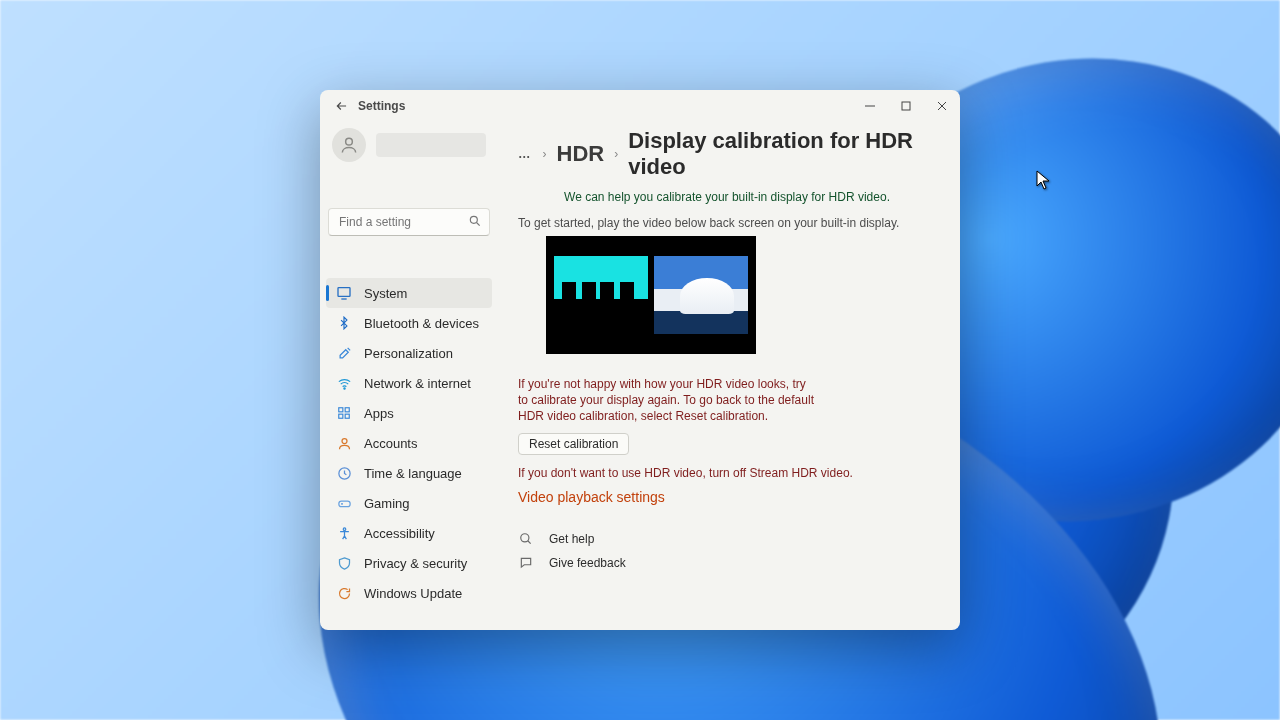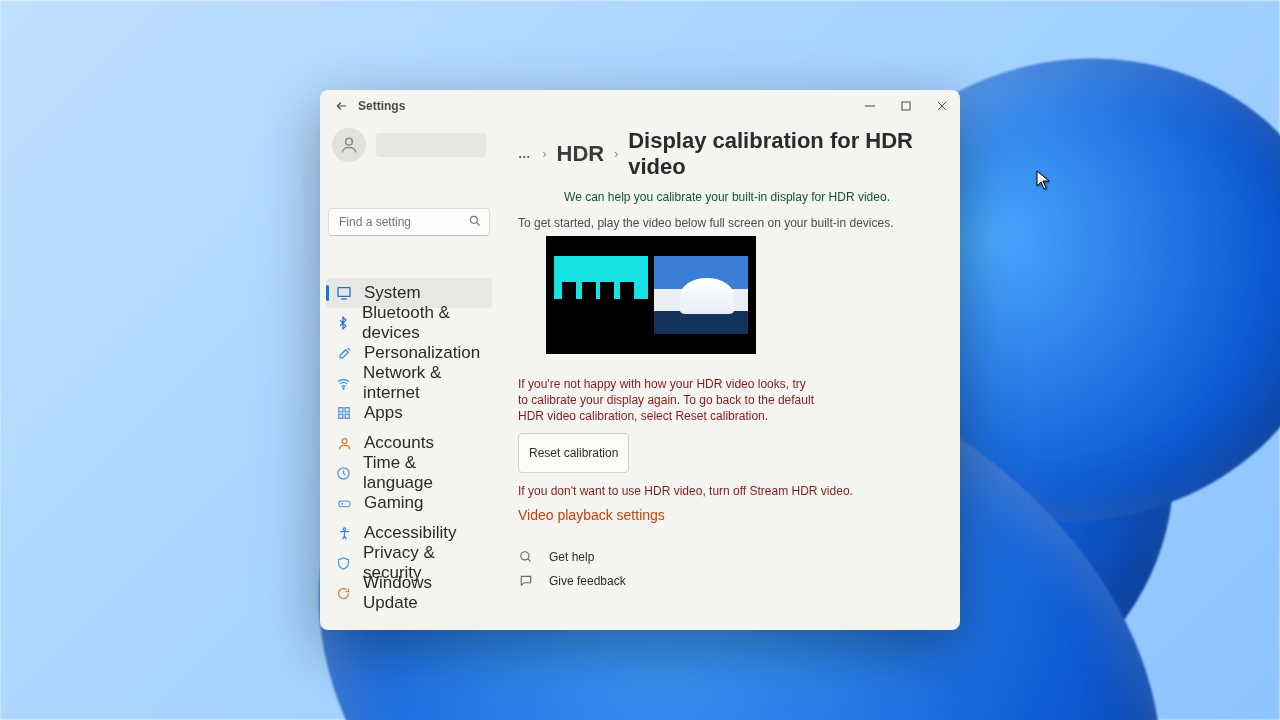--- a/index.html
+++ b/index.html
@@ -82,21 +82,21 @@
     outline:none;
     color:#555;
   }
   #search .icon { position:absolute; right:8px; top:6px; color:#777; }
 
   #nav { display:flex;flex-direction:column; gap:0px; margin-top:2px;}
   .nav-item {
     display:flex;align-items:center;gap:12px;
     height:30px;
     padding:0 10px;
-    font-size:17px;
+    font-size:13px;
     color:#2b2b2b;
     border-radius:4px;
     position:relative;
   }
   .nav-item .ic { width:16px;height:16px;display:flex;align-items:center;justify-content:center; }
   .nav-item.selected { background:#e7e7e3;}
   .nav-item.selected::before{
     content:"";position:absolute;left:0;top:7px;bottom:7px;width:3px;border-radius:3px;background:#1976d2;
   }
 
@@ -119,21 +119,21 @@
   .thumb { width:94px;height:78px;background:#111;position:relative;overflow:hidden;}
   .thumbA { background:linear-gradient(#19e2e2 0 55%, #000 55%);}
   .thumbA::after{content:"";position:absolute;left:8px;bottom:0;width:14px;height:52px;background:#000;box-shadow:20px 0 0 #000,38px 0 0 #000,58px 0 0 #000;}
   .thumbB { background:linear-gradient(#3b7ed6 0 42%, #e9eef4 42% 70%, #13335d 70%);}
   .thumbB::before{content:"";position:absolute;left:26px;top:22px;width:54px;height:36px;border-radius:50% 50% 10% 10%;background:linear-gradient(#fff,#e9eef4);}
 
   .para { font-size:12px; color:#7f1d1d; max-width:300px; line-height:1.35; margin-bottom:8px;}
   .btn {
     display:inline-block;
     font-size:12px;
-    padding:12px 10px;
+    padding:3px 10px;
     background:#fbfbf8;
     border:1px solid #d0d0ca;
     border-radius:4px;
     color:#2c2c2c;
   }
   .link { font-size:14px; color:#c2410c; text-decoration:none;}
   #footer-links{ margin-top:26px; display:flex;flex-direction:column;gap:8px;}
   #footer-links .row{display:flex;align-items:center;gap:15px; font-size:12px;color:#2c2c2c;}
   #footer-links .row .ic{width:16px;height:16px;display:flex;align-items:center;justify-content:center;color:#6a6a6a;}
 
@@ -305,21 +305,21 @@
     <div id="right">
       <div id="breadcrumb">
         <span class="dots">…</span>
         <span class="sep">›</span>
         <span class="crumb hdr">HDR</span>
         <span class="sep">›</span>
         <span class="crumb">Display calibration for HDR video</span>
       </div>
 
       <div class="desc">We can help you calibrate your built-in display for HDR video.</div>
-      <div class="desc2">To get started, play the video below full screen on your built-in devices.</div>
+      <div class="desc2">To get started, play the video below back screen on your built-in display.</div>
 
       <div id="video">
         <div class="thumb thumbA"></div>
         <div class="thumb thumbB"></div>
       </div>
 
       <div class="para">If you're not happy with how your HDR video looks, try to calibrate your display again. To go back to the default HDR video calibration, select Reset calibration.</div>
       <button class="btn">Reset calibration</button>
 
       <div class="para" style="margin-top:10px;max-width:340px;">If you don't want to use HDR video, turn off Stream HDR video.</div>

